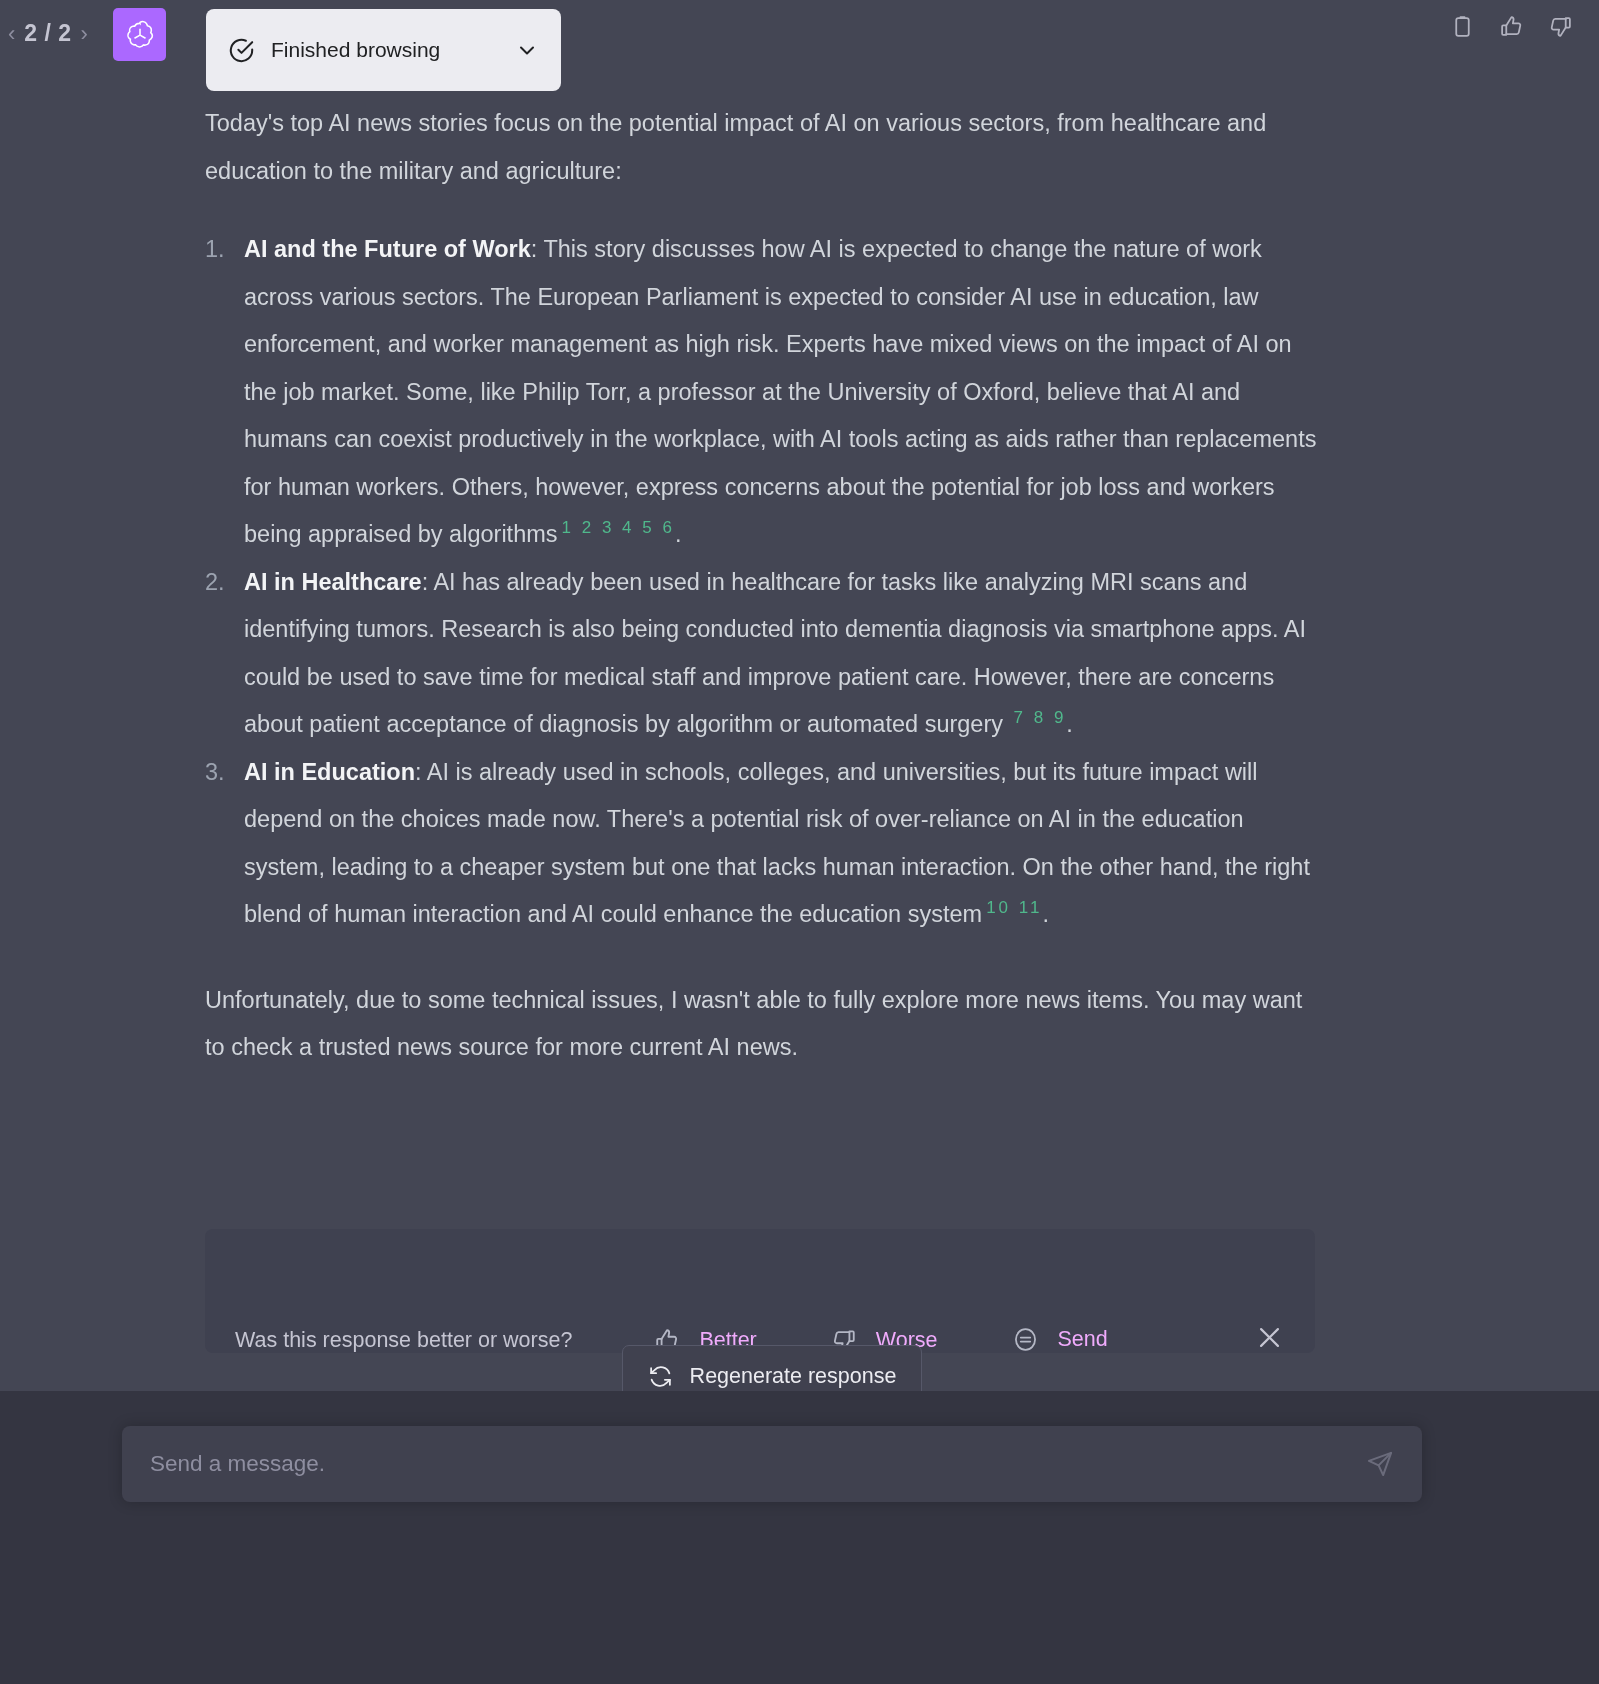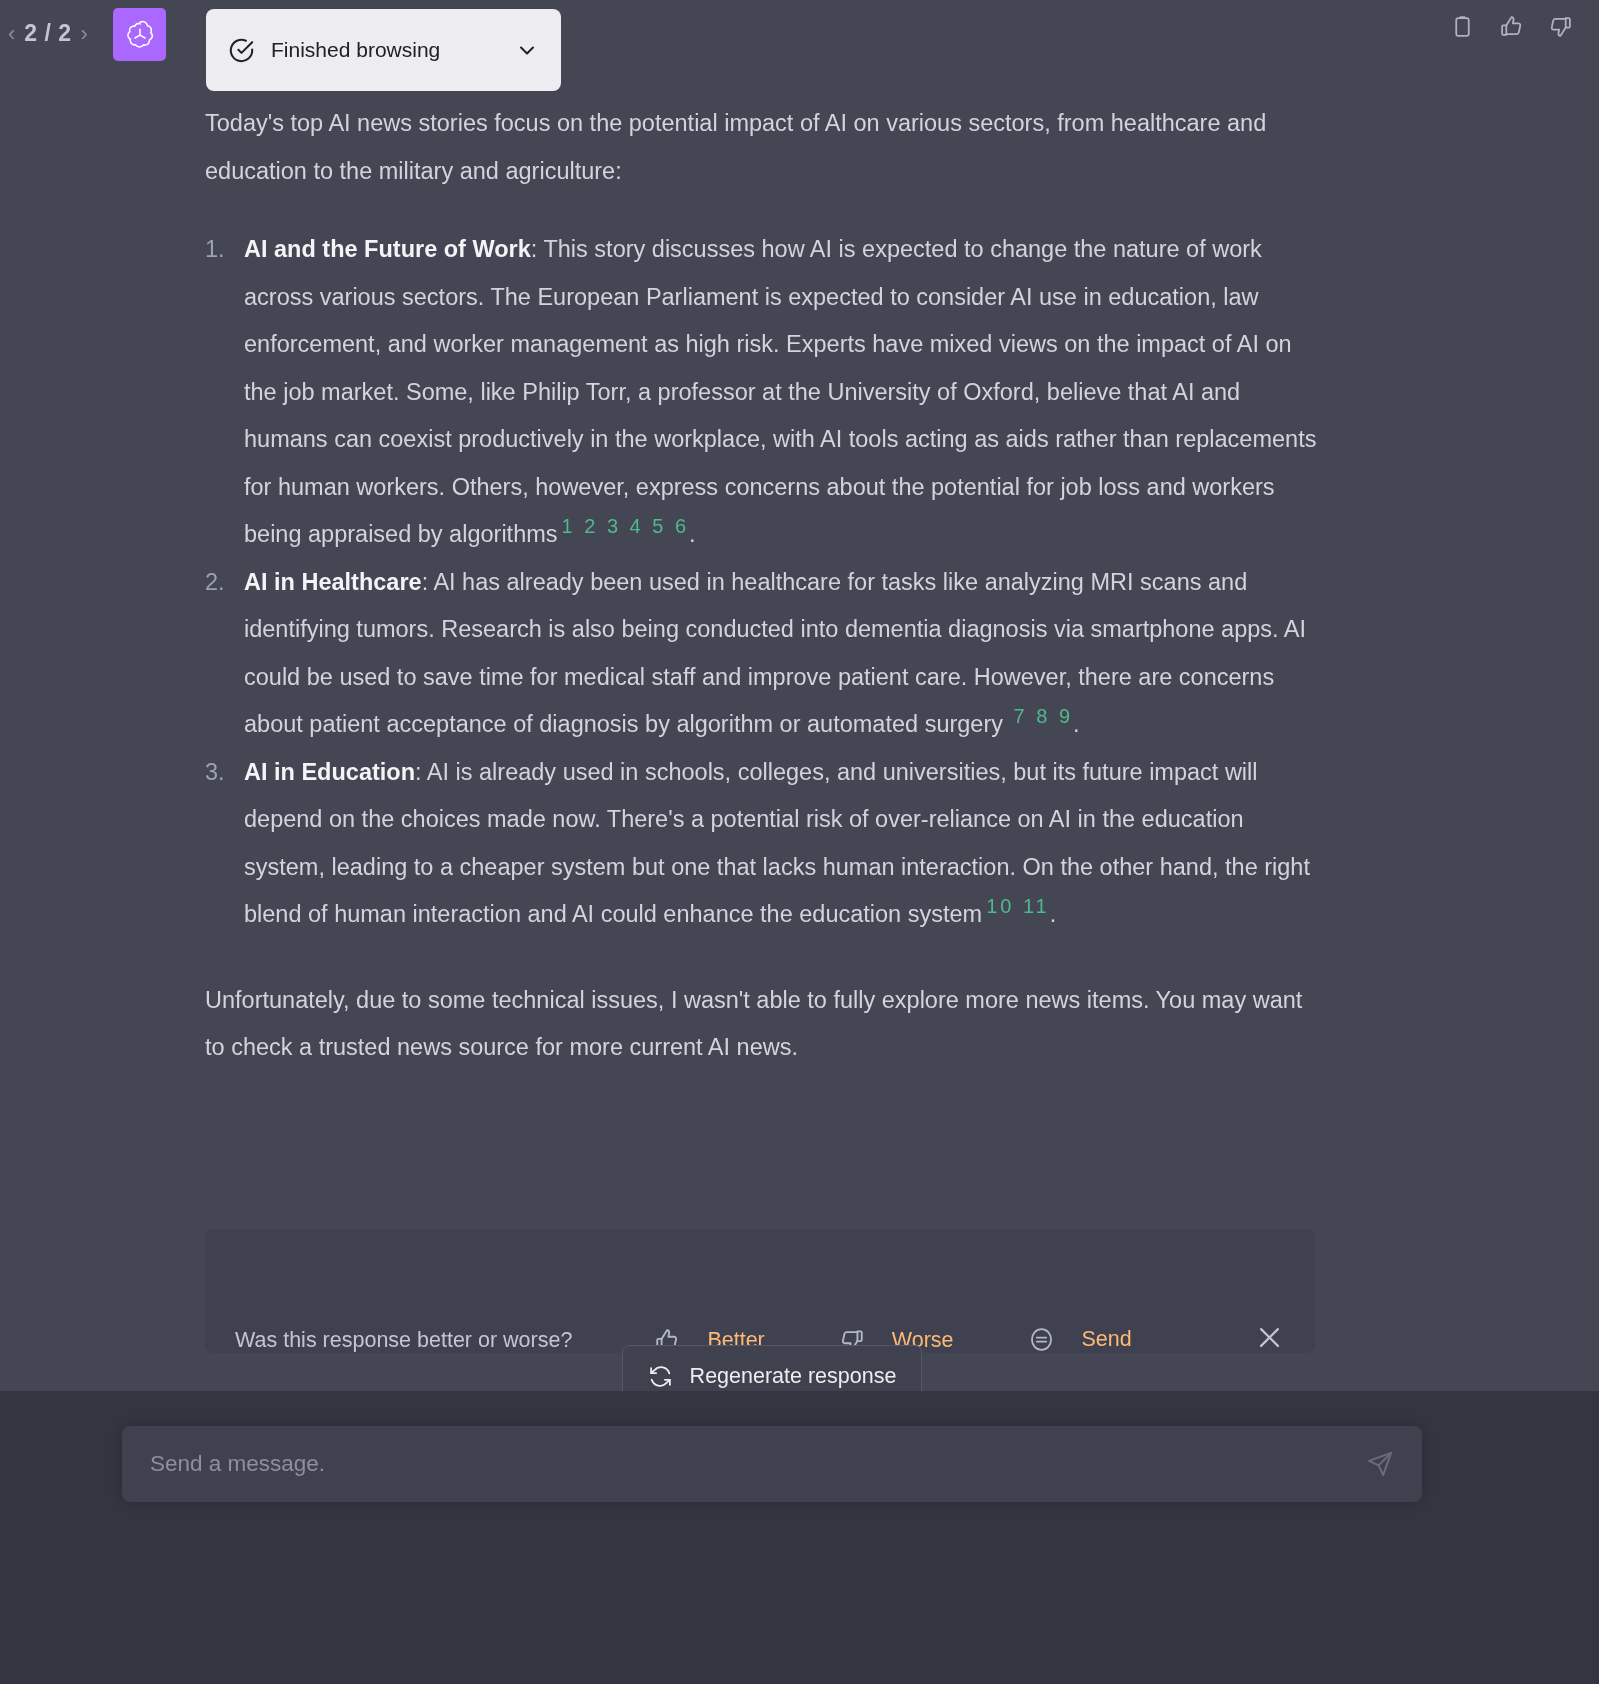--- a/index.html
+++ b/index.html
@@ -95,21 +95,21 @@
     content: counter(story) ".";
     position: absolute;
     left: 0; top: 0;
     color: #9ca3b0;
     font-size: 23.5px;
     line-height: 47.5px;
   }
   b { color: #f3f4f6; font-weight: 700; }
   sup.cite {
     color: #50b88c;
-    font-size: 20px;
+    font-size: 17px;
     vertical-align: super;
     line-height: 0;
     letter-spacing: 3px;
     padding-left: 4px;
   }
   .outro { margin-top: 0; }
 
   
   .feedback {
     position: absolute;
@@ -120,22 +120,22 @@
     display: flex;
     align-items: flex-end;
     padding: 0 30px;
   }
   .feedback .question {
     color: #c5c5d2;
     font-size: 21.5px;
     flex: 0 0 auto;
   }
   .fb-opt {
-    display: flex; align-items: center; gap: 27px;
-    color: #fdba74;
+    display: flex; align-items: center; gap: 19px;
+    color: #f0abfc;
     font-size: 21.5px;
     cursor: pointer;
     margin-left: 74px;
   }
   .fb-opt:first-of-type { margin-left: 82px; }
   .fb-close {
     margin-left: auto;
     cursor: pointer;
     display: flex; align-items: center;
   }

